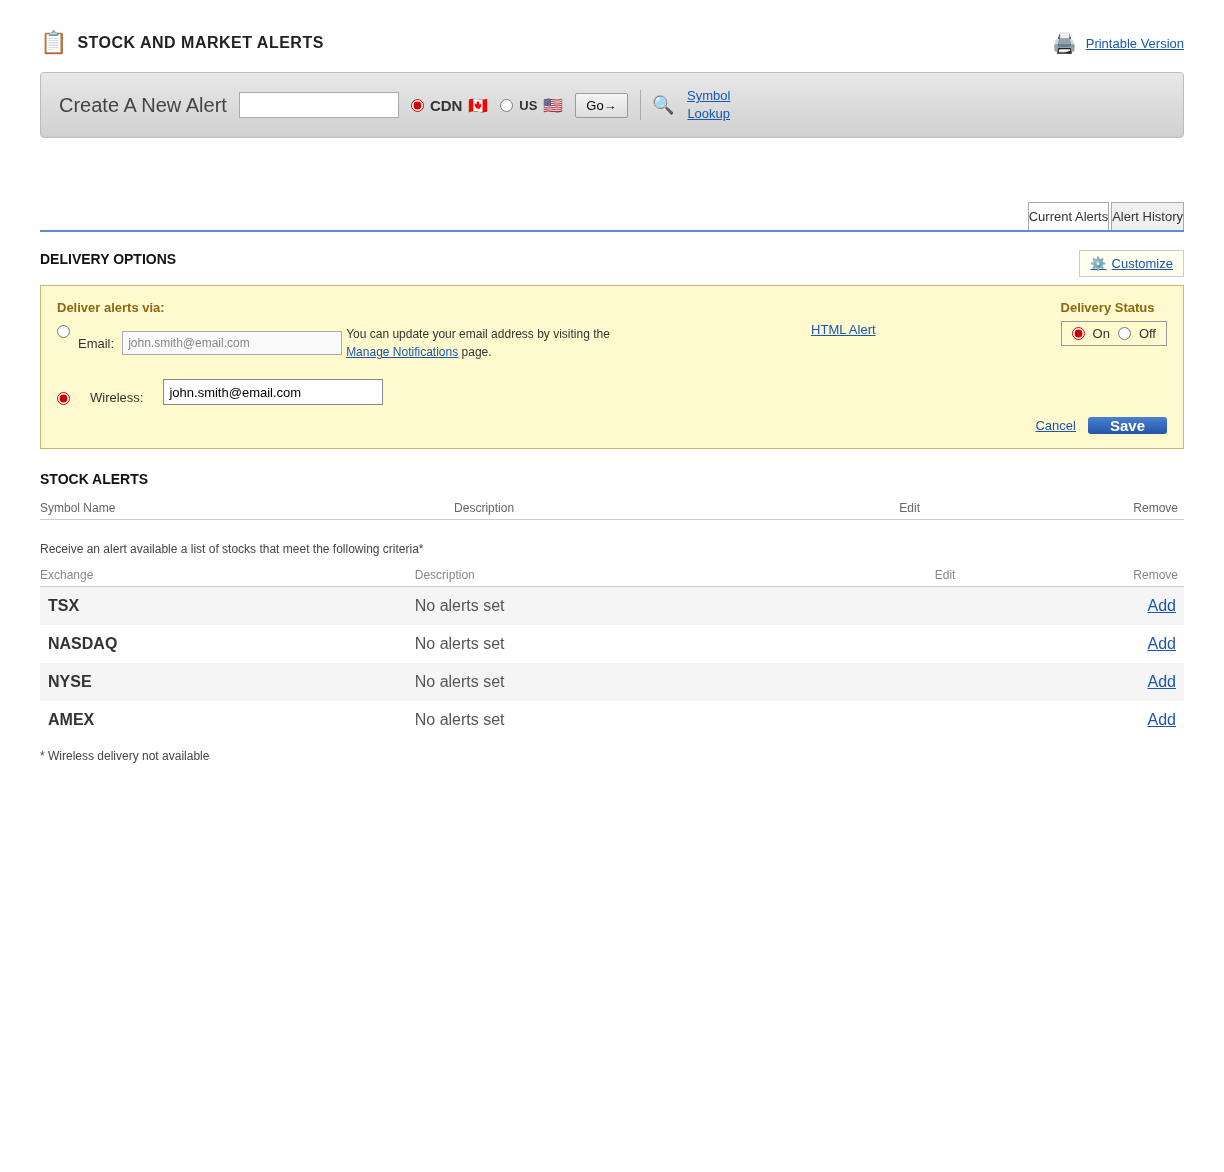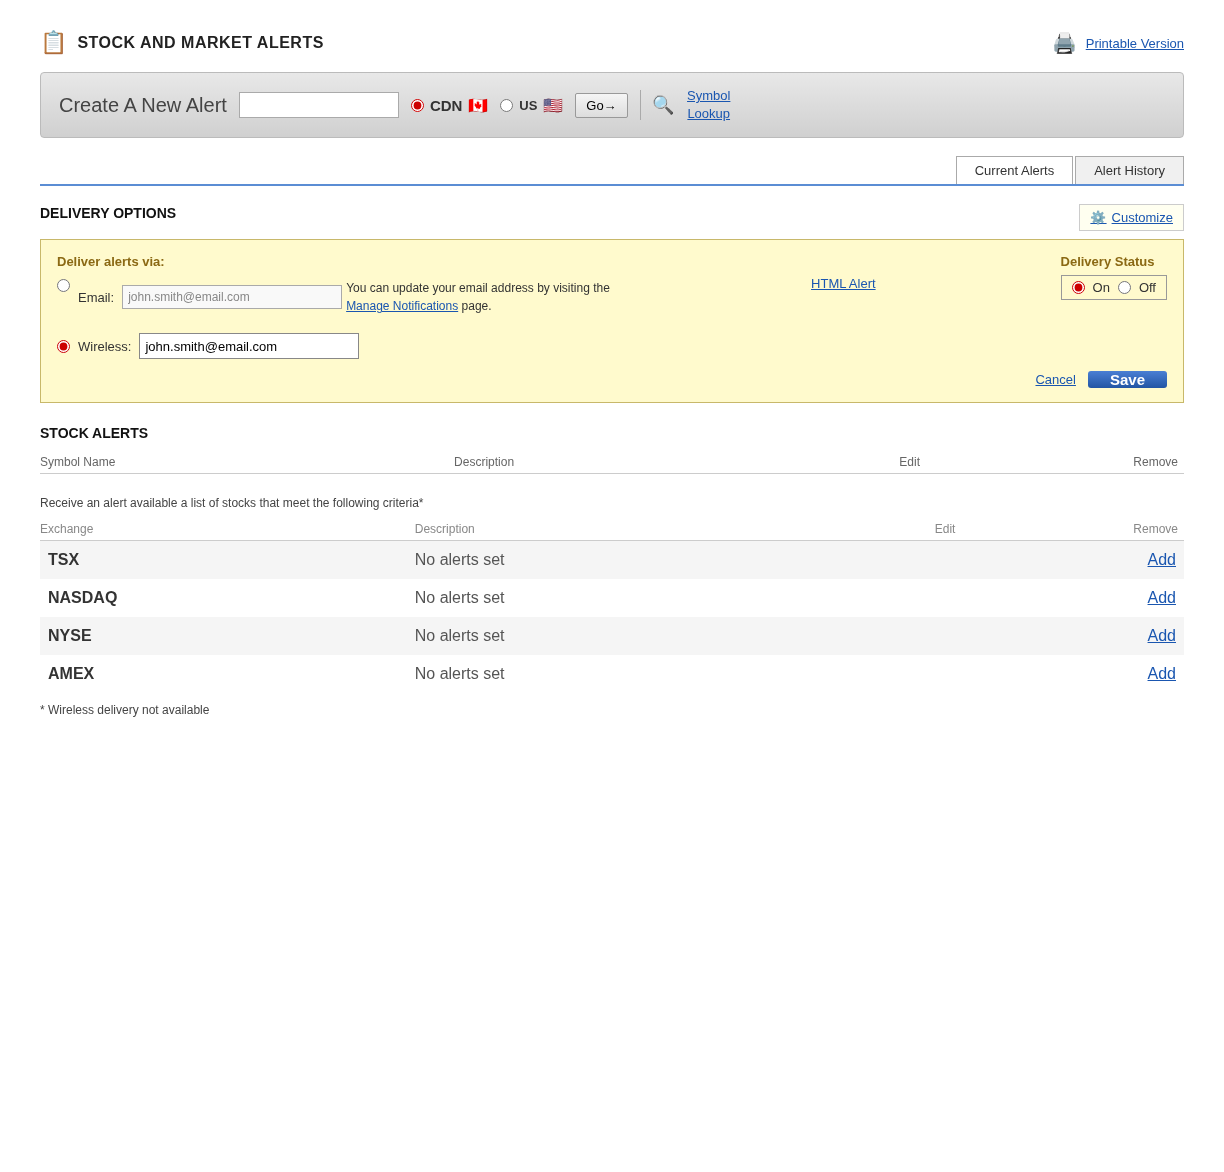--- a/index.html
+++ b/index.html
@@ -94,28 +94,29 @@
     }
     
     .tabs-row {
       display: flex;
       justify-content: flex-end;
       align-items: flex-end;
       border-bottom: 2px solid #5b8dd4;
       margin-bottom: 18px;
     }
     .tab {
-      padding: 6px 18px;
+      padding: 6px 0;
       border: 1px solid #aaa;
       border-bottom: none;
       background: #f0f0f0;
       cursor: pointer;
       font-size: 13px;
       color: #333;
       margin-left: 2px;
+      margin-top: 46px;
     }
     .tab.active {
       background: #fff;
       border-color: #aaa;
       font-weight: normal;
     }
     
     .section-header {
       font-size: 14px;
       font-weight: bold;
@@ -206,22 +207,22 @@
       text-decoration: underline;
     }
     .html-format-link {
       color: #1a56b0;
       text-decoration: underline;
       font-size: 13px;
       margin-top: 2px;
     }
     .wireless-row {
       display: flex;
-      align-items: center;
-      gap: 8px;
+      align-items: flex-end;
+      gap: 20px;
       margin-top: 10px;
     }
     .wireless-input {
       width: 220px;
       height: 26px;
       border: 1px solid #888;
       padding: 2px 5px;
       font-size: 13px;
       background: #fff;
     }

